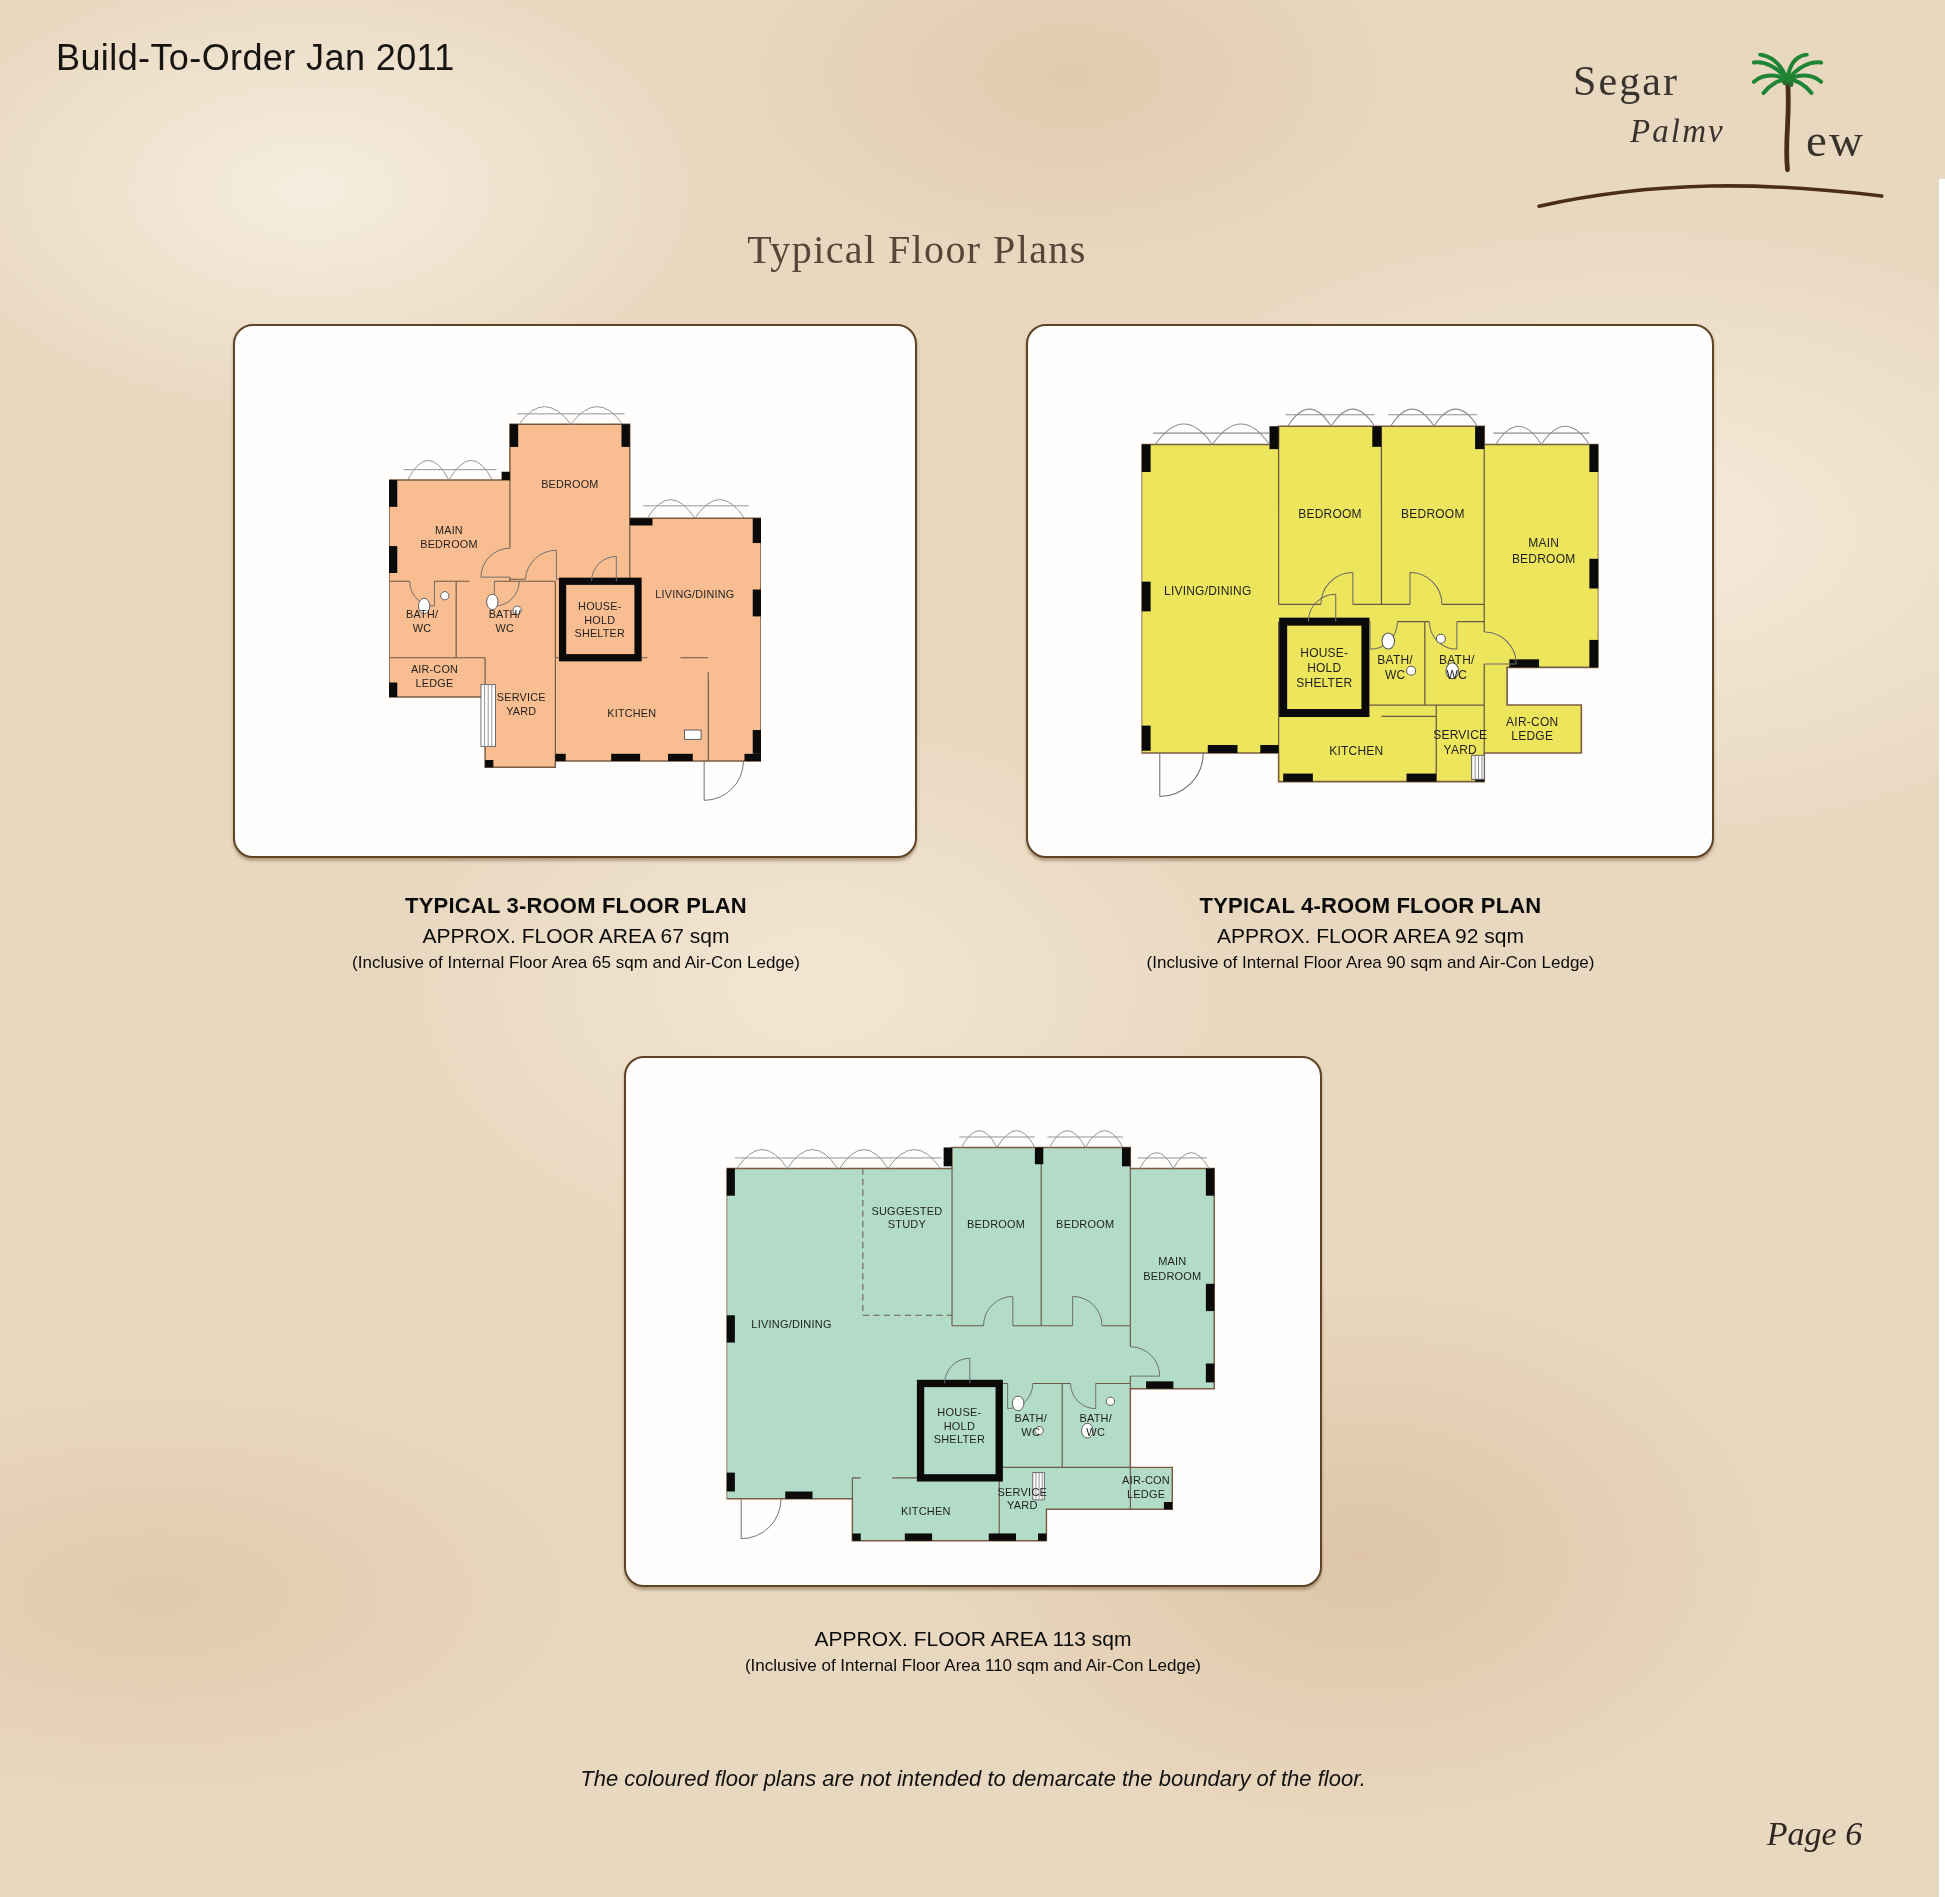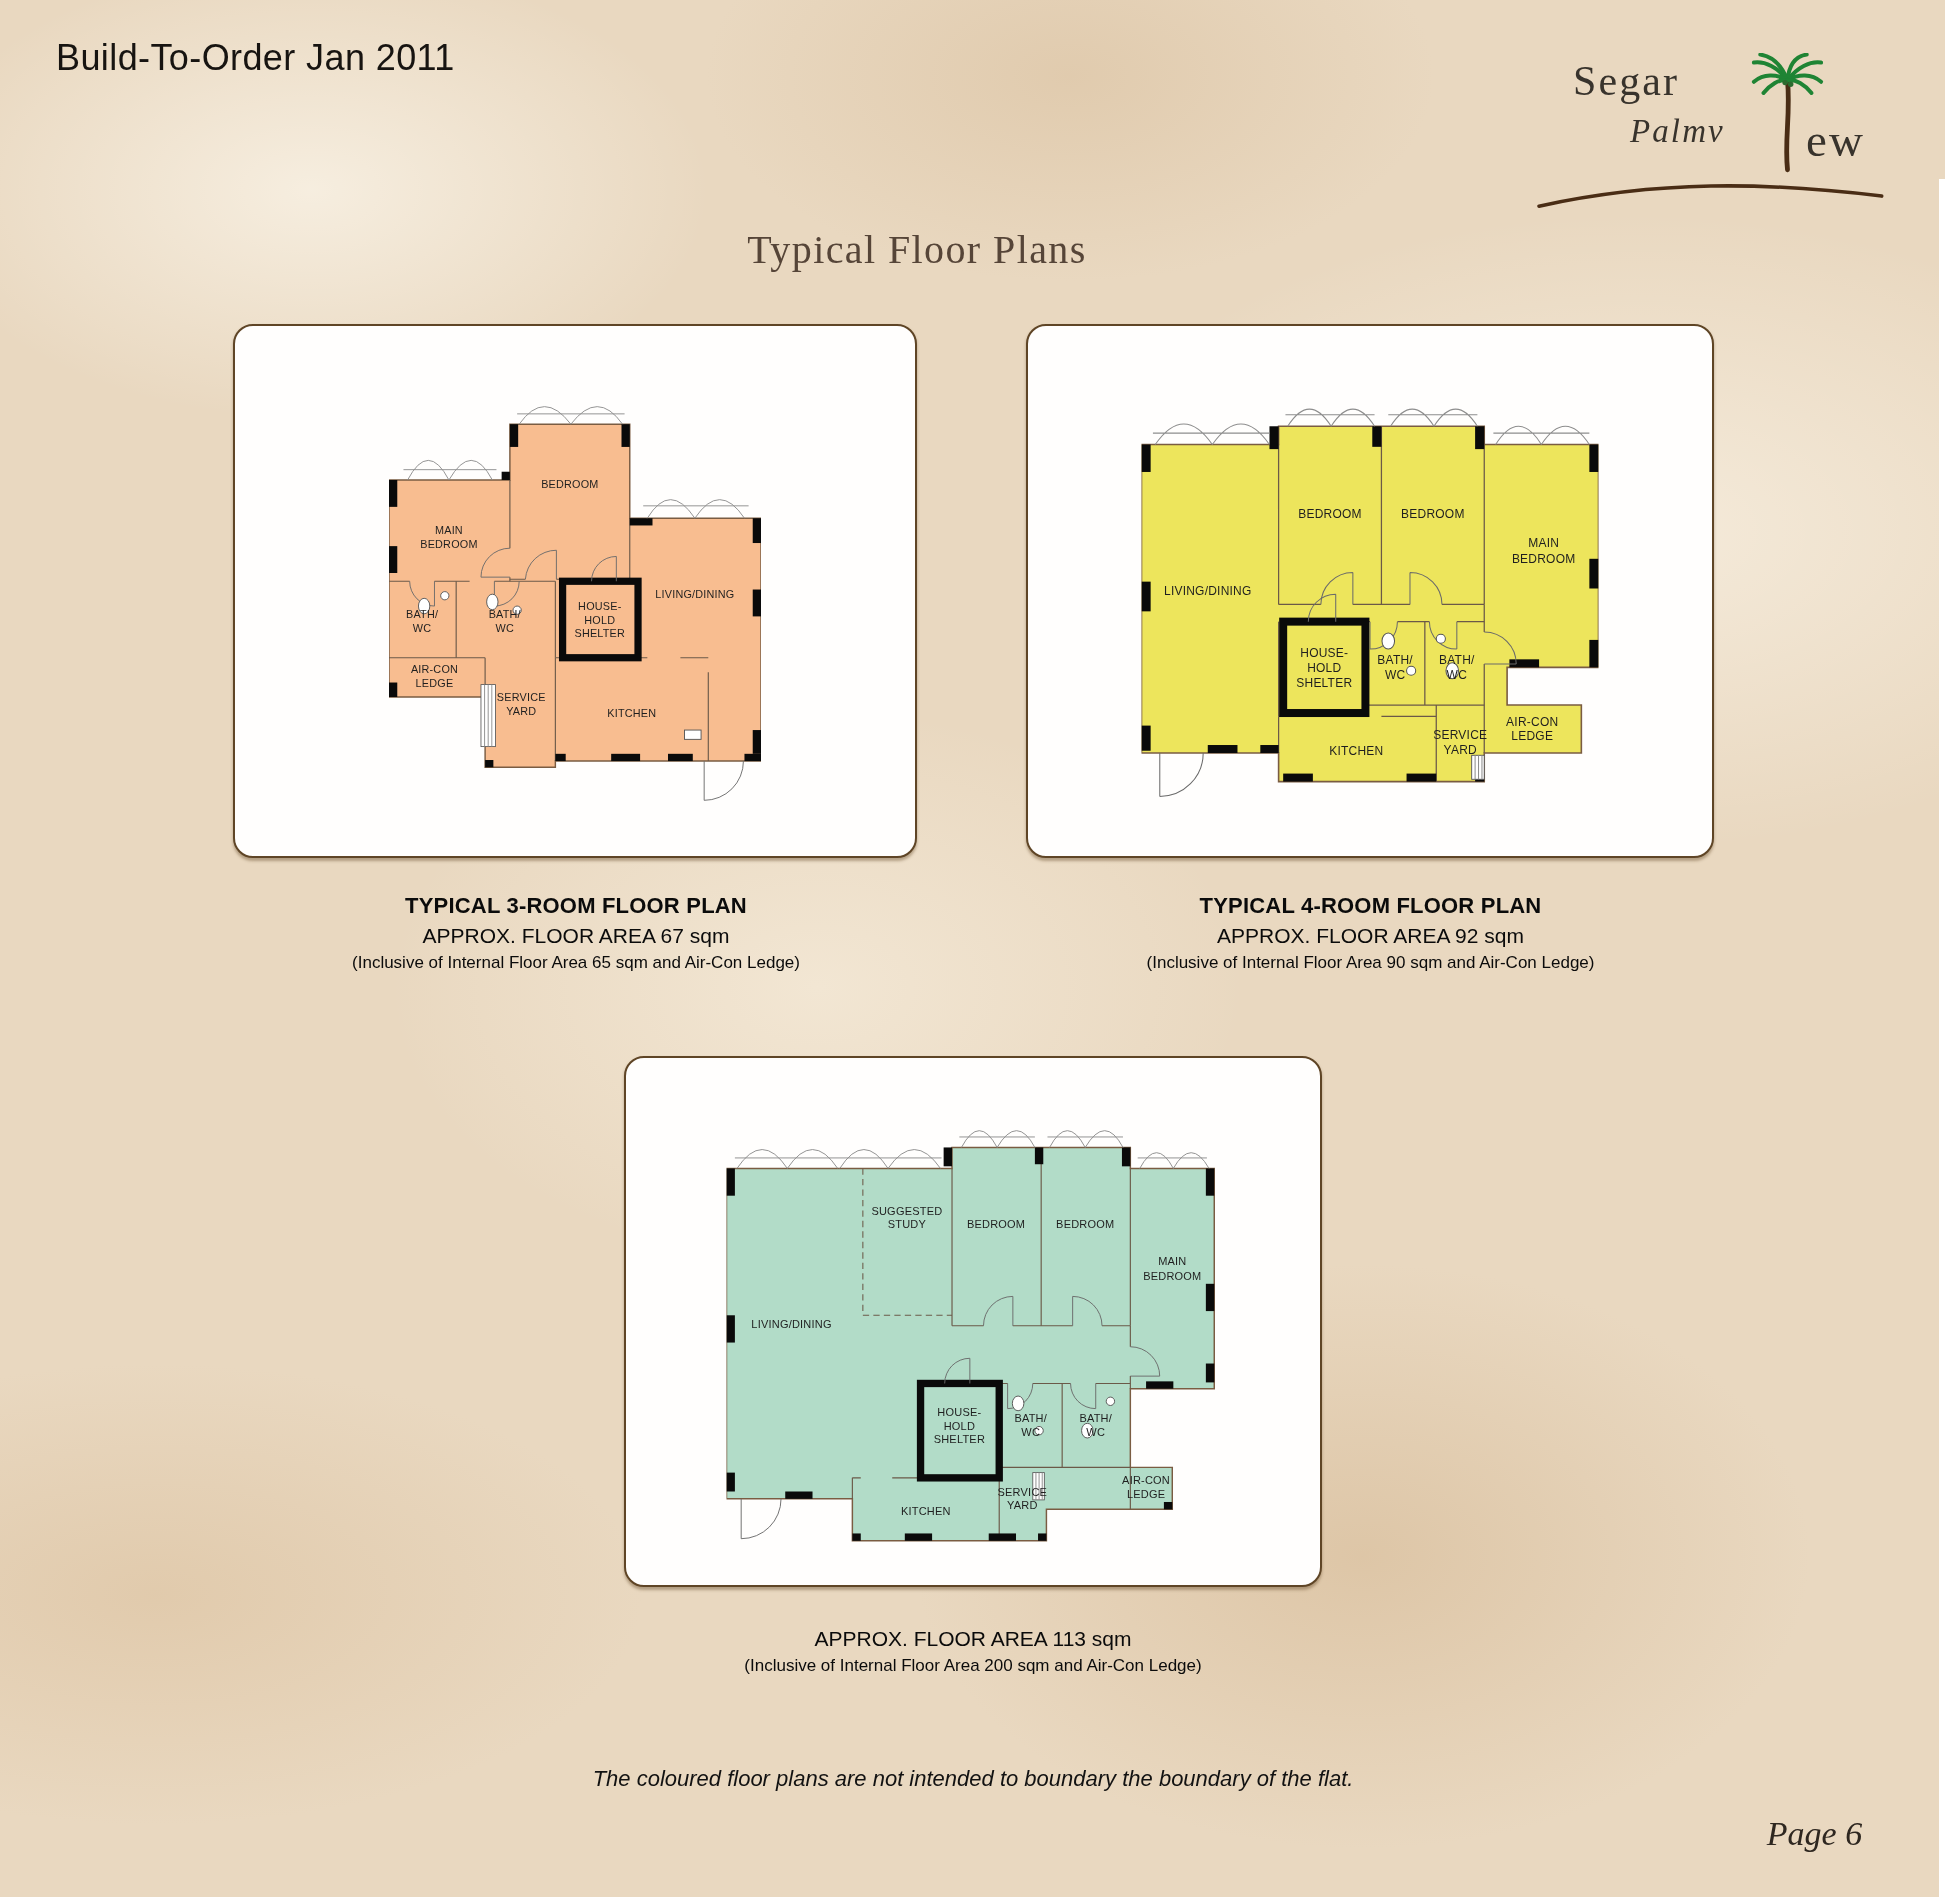--- a/index.html
+++ b/index.html
@@ -343,19 +343,19 @@
     <div class="l2">APPROX. FLOOR AREA 67 sqm</div>
     <div class="l3">(Inclusive of Internal Floor Area 65 sqm and Air-Con Ledge)</div>
   </div>
   <div class="caption cap2">
     <div class="l1">TYPICAL 4-ROOM FLOOR PLAN</div>
     <div class="l2">APPROX. FLOOR AREA 92 sqm</div>
     <div class="l3">(Inclusive of Internal Floor Area 90 sqm and Air-Con Ledge)</div>
   </div>
   <div class="caption cap3">
     <div class="l2">APPROX. FLOOR AREA 113 sqm</div>
-    <div class="l3">(Inclusive of Internal Floor Area 200 sqm and Air-Con Ledge)</div>
-  </div>
-
-  <div class="disclaimer">The coloured floor plans are not intended to boundary the boundary of the flat.</div>
+    <div class="l3">(Inclusive of Internal Floor Area 110 sqm and Air-Con Ledge)</div>
+  </div>
+
+  <div class="disclaimer">The coloured floor plans are not intended to demarcate the boundary of the floor.</div>
   <div class="pageno">Page 6</div>
 </div>
 
 
 </body></html>

